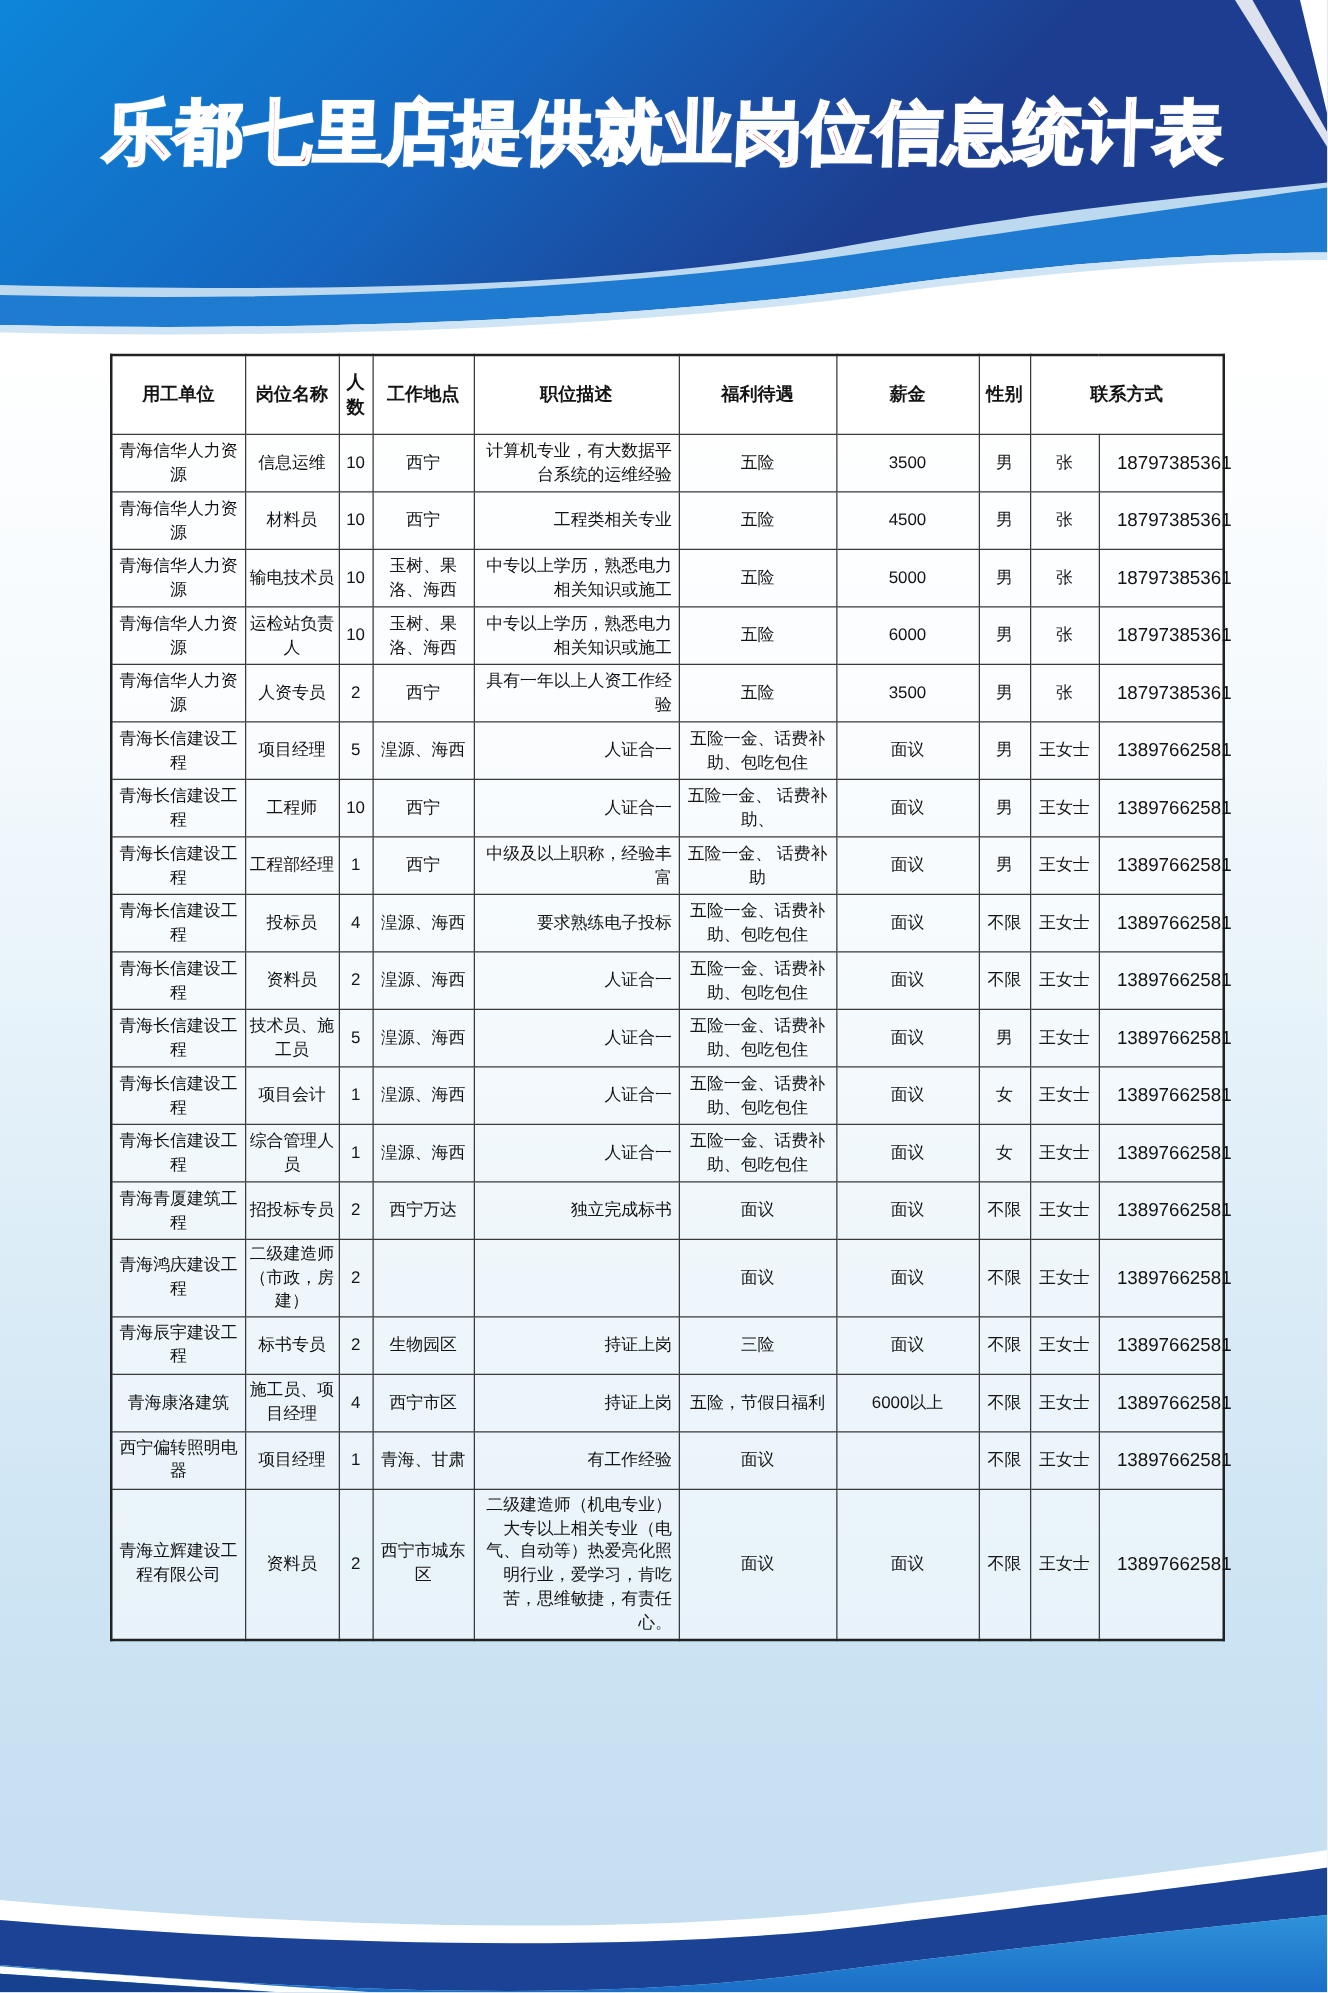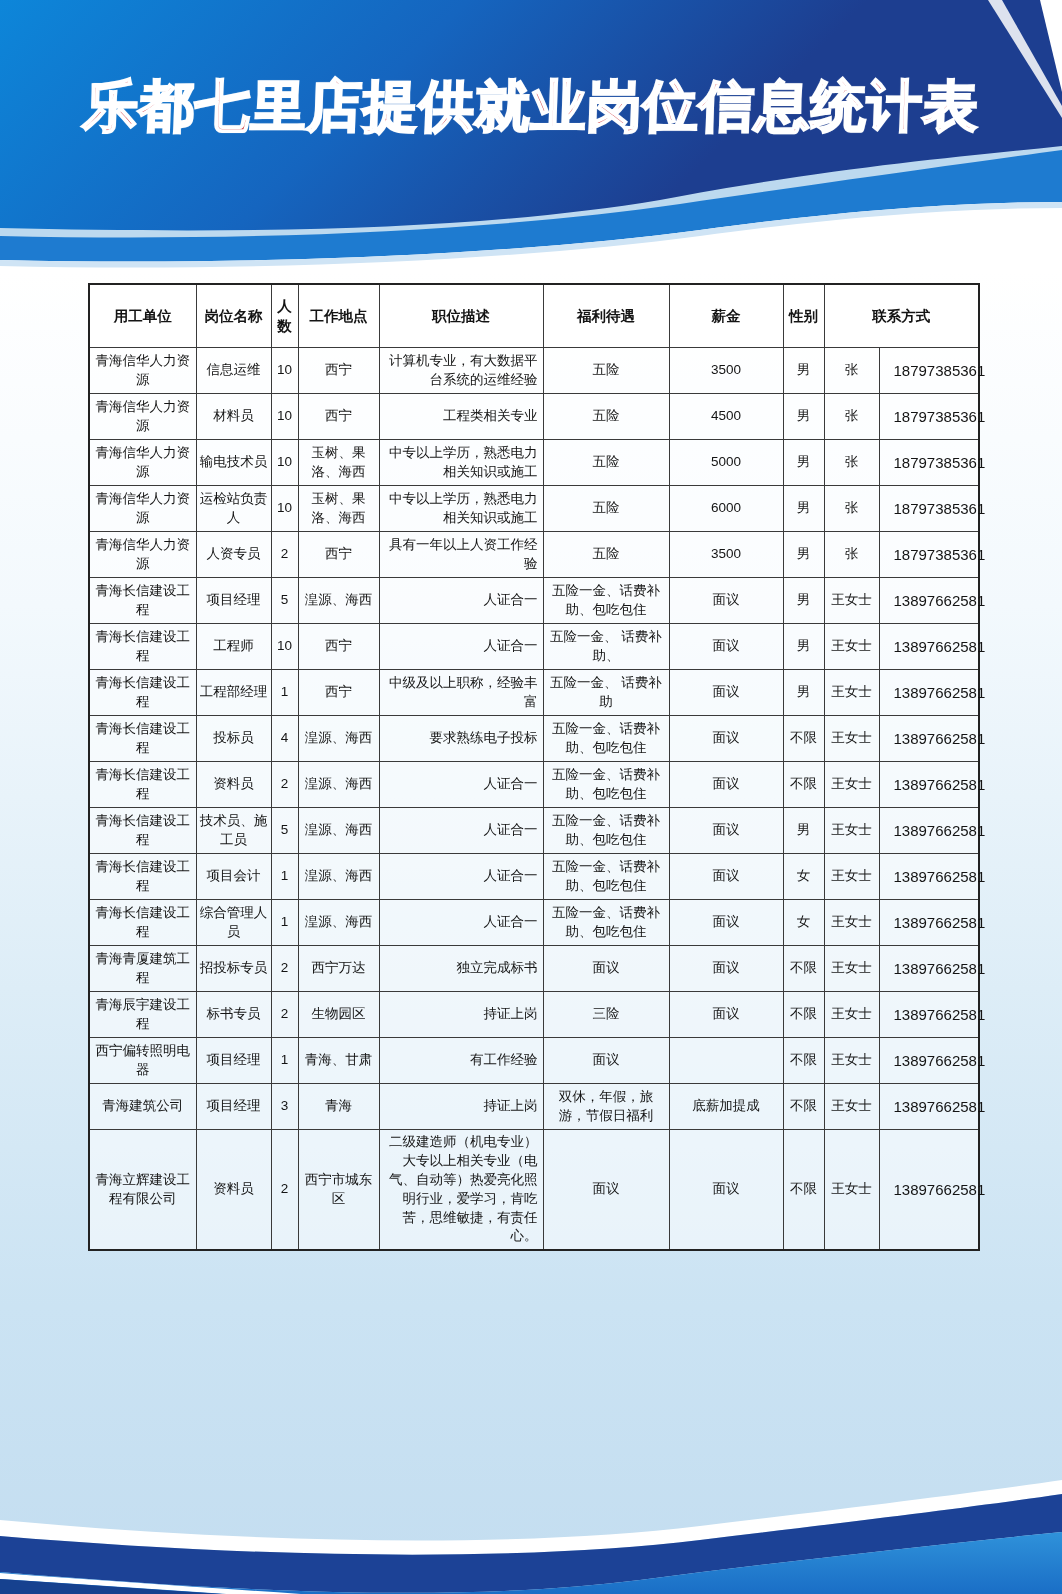--- a/index.html
+++ b/index.html
@@ -266,51 +266,63 @@
       <td>2</td>
       <td>西宁万达</td>
       <td class="desc">独立完成标书</td>
       <td>面议</td>
       <td>面议</td>
       <td>不限</td>
       <td>王女士</td>
       <td class="phone">13897662581</td>
     </tr>
           <tr>
+      <td>青海鸿庆建设工程</td>
+      <td>二级建造师（市政，房建）</td>
+      <td>2</td>
+      <td></td>
+      <td class="desc"></td>
+      <td>面议</td>
+      <td>面议</td>
+      <td>不限</td>
+      <td>王女士</td>
+      <td class="phone">13897662581</td>
+    </tr>
+          <tr>
       <td>青海辰宇建设工程</td>
       <td>标书专员</td>
       <td>2</td>
       <td>生物园区</td>
       <td class="desc">持证上岗</td>
       <td>三险</td>
       <td>面议</td>
+      <td>不限</td>
+      <td>王女士</td>
+      <td class="phone">13897662581</td>
+    </tr>
+          <tr>
+      <td>青海康洛建筑</td>
+      <td>施工员、项目经理</td>
+      <td>4</td>
+      <td>西宁市区</td>
+      <td class="desc">持证上岗</td>
+      <td>五险，节假日福利</td>
+      <td>6000以上</td>
       <td>不限</td>
       <td>王女士</td>
       <td class="phone">13897662581</td>
     </tr>
           <tr>
       <td>西宁偏转照明电器</td>
       <td>项目经理</td>
       <td>1</td>
       <td>青海、甘肃</td>
       <td class="desc">有工作经验</td>
       <td>面议</td>
       <td></td>
-      <td>不限</td>
-      <td>王女士</td>
-      <td class="phone">13897662581</td>
-    </tr>
-          <tr>
-      <td>青海建筑公司</td>
-      <td>项目经理</td>
-      <td>3</td>
-      <td>青海</td>
-      <td class="desc">持证上岗</td>
-      <td>双休，年假，旅游，节假日福利</td>
-      <td>底薪加提成</td>
       <td>不限</td>
       <td>王女士</td>
       <td class="phone">13897662581</td>
     </tr>
           <tr>
       <td>青海立辉建设工程有限公司</td>
       <td>资料员</td>
       <td>2</td>
       <td>西宁市城东区</td>
       <td class="desc">二级建造师（机电专业）大专以上相关专业（电气、自动等）热爱亮化照明行业，爱学习，肯吃苦，思维敏捷，有责任心。</td>

